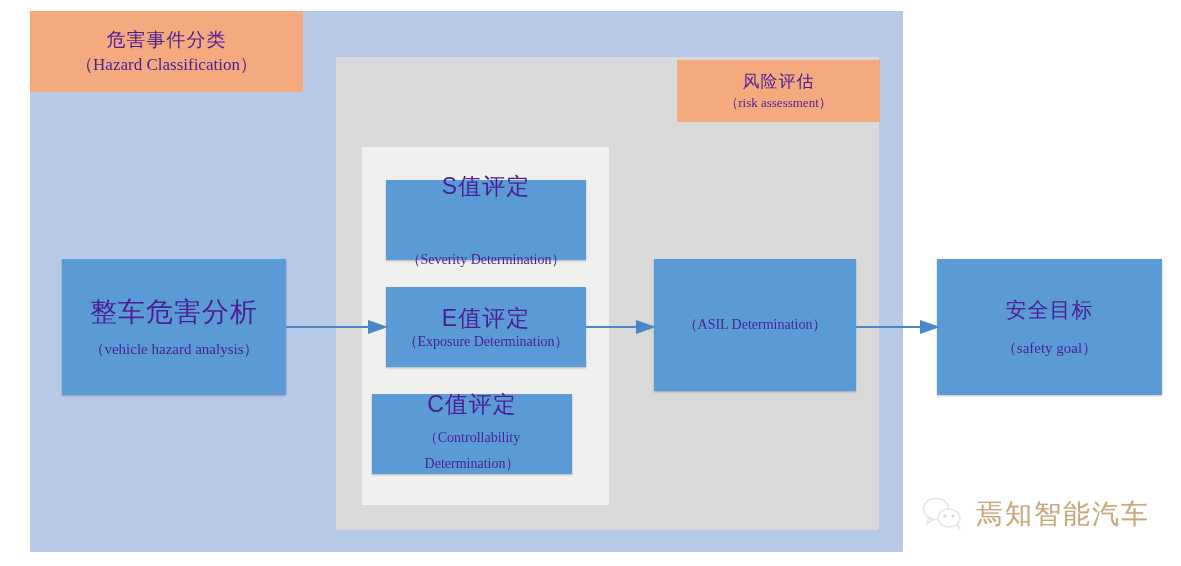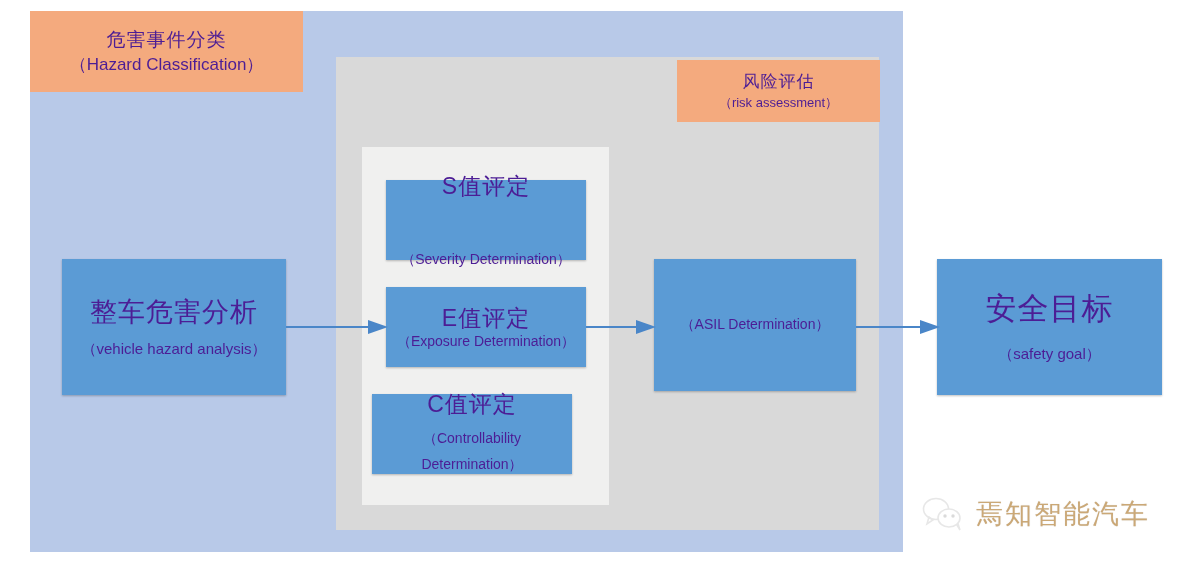--- a/index.html
+++ b/index.html
@@ -64,20 +64,21 @@
     background: #f4aa7e;
   }
   .box .cn {
     display: block;
     font-weight: 400;
     letter-spacing: 1px;
   }
   .box .en {
     display: block;
     font-weight: 400;
+    font-family: Liberation Serif, serif;
   }
 
   
   #hazard-classification {
     left: 30px; top: 11px; width: 273px; height: 81px;
   }
   #hazard-classification .cn { font-size: 19px; margin-bottom: 3px; }
   #hazard-classification .en { font-size: 17px; }
 
   #risk-assessment {
@@ -112,21 +113,21 @@
 
   #asil-box {
     left: 654px; top: 259px; width: 202px; height: 132px;
   }
   #asil-box .cn { font-size: 25px; margin-bottom: 8px; }
   #asil-box .en { font-size: 14px; }
 
   #safety-goal-box {
     left: 937px; top: 259px; width: 225px; height: 136px;
   }
-  #safety-goal-box .cn { font-size: 31px; margin-bottom: 16px; }
+  #safety-goal-box .cn { font-size: 21px; margin-bottom: 16px; }
   #safety-goal-box .en { font-size: 15px; }
 
   
   .arrow {
     position: absolute;
     height: 18px;
     display: block;
   }
   #arrow-1 { left: 286px; top: 318px; width: 102px; }
   #arrow-2 { left: 586px; top: 318px; width: 70px; }

